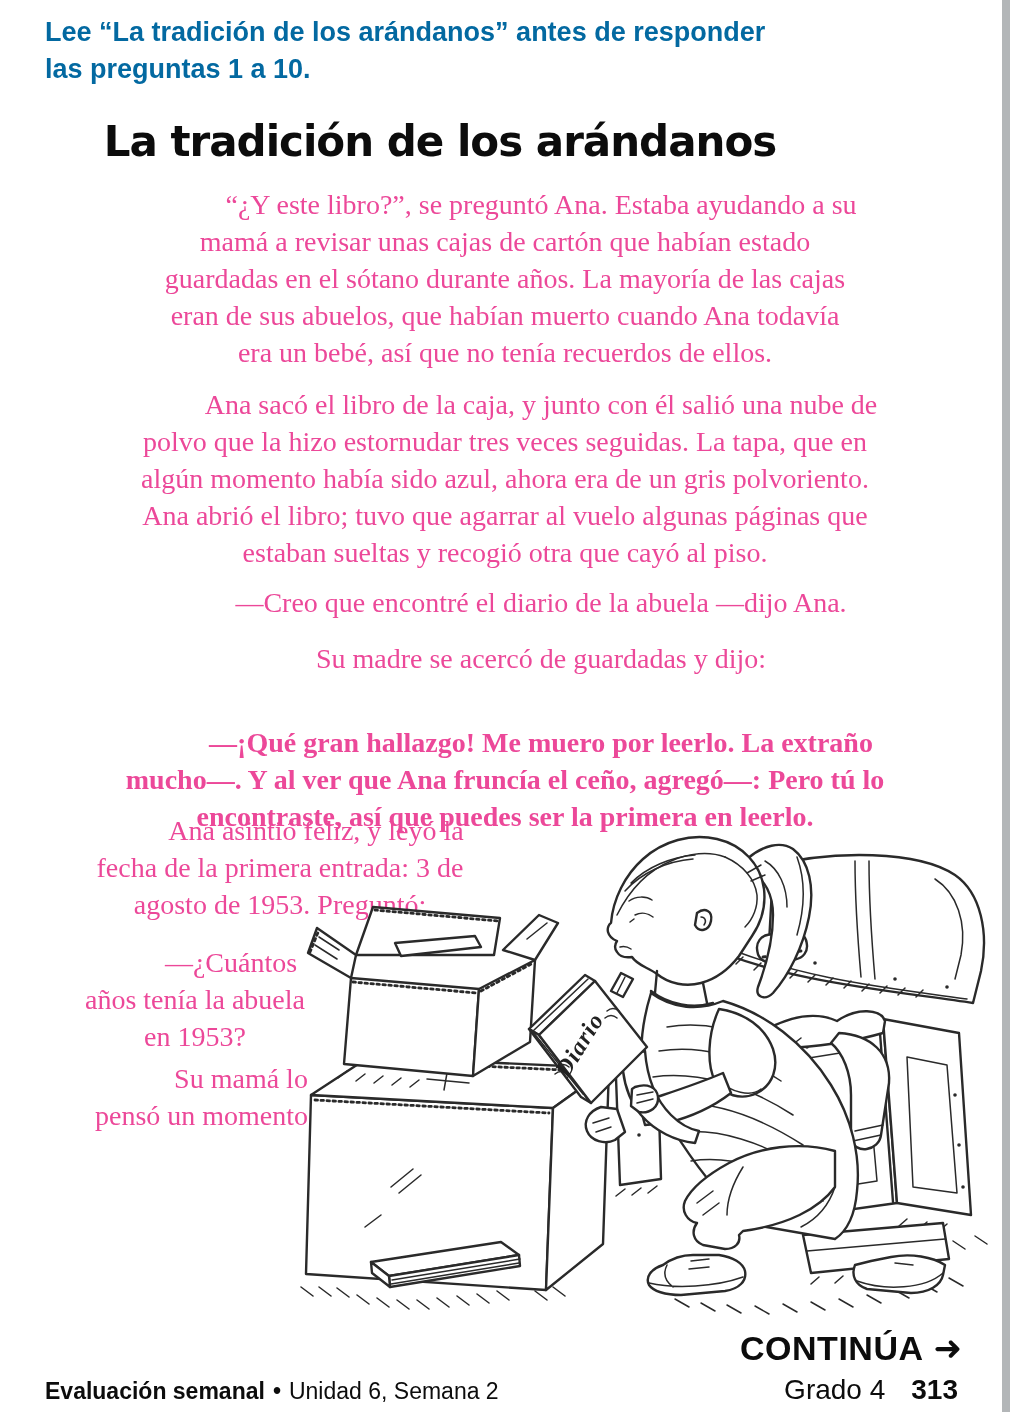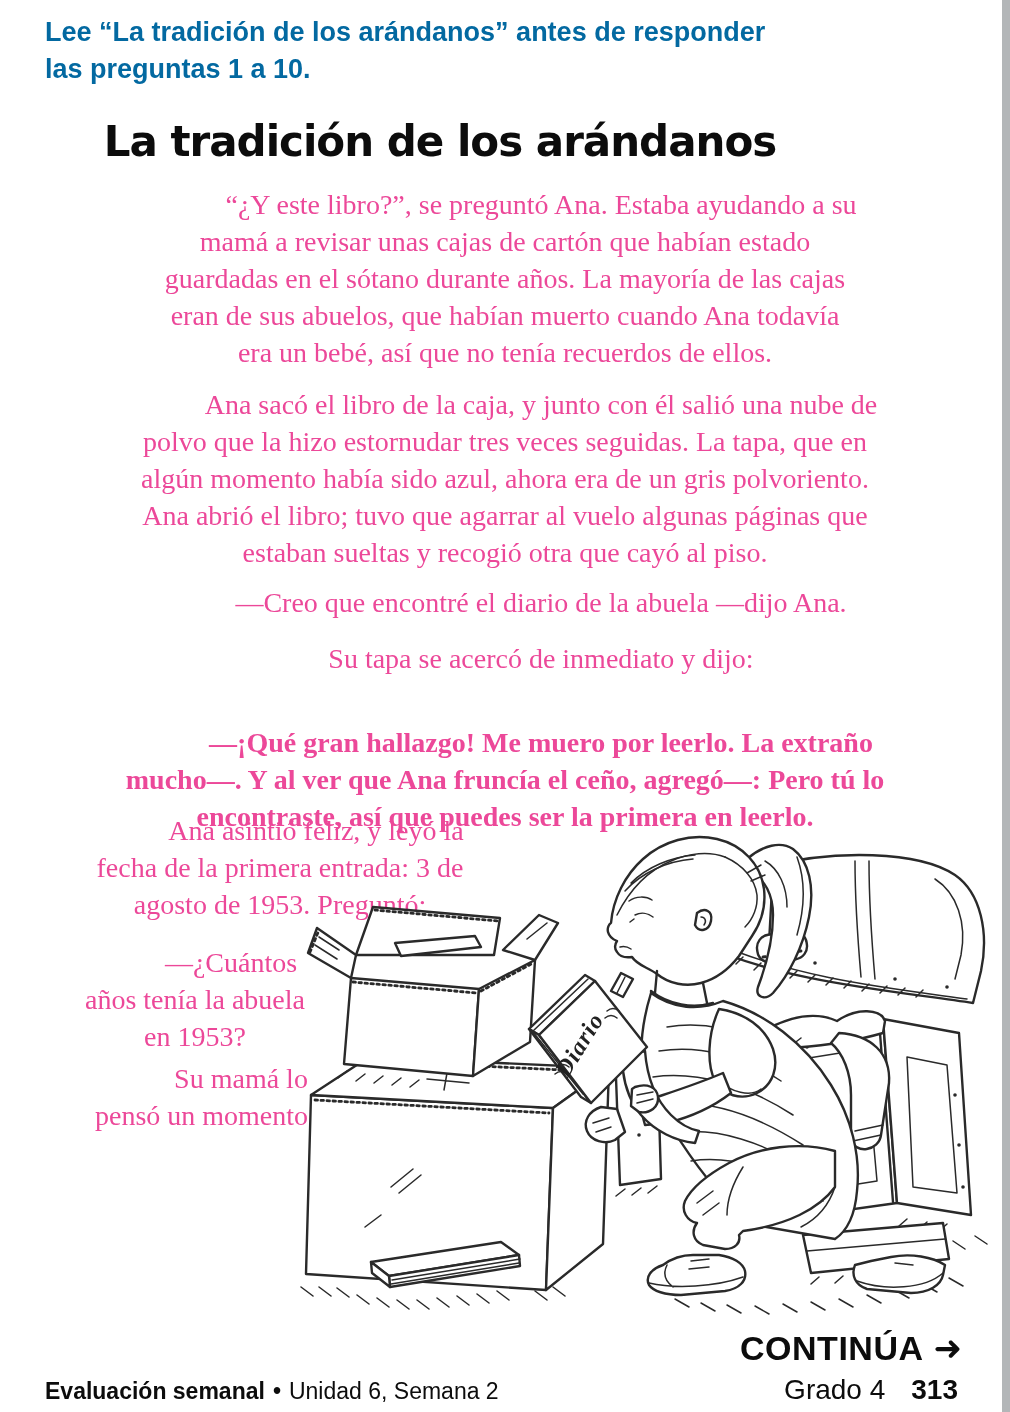--- a/index.html
+++ b/index.html
@@ -74,21 +74,21 @@
 mamá a revisar unas cajas de cartón que habían estado
 guardadas en el sótano durante años. La mayoría de las cajas
 eran de sus abuelos, que habían muerto cuando Ana todavía
 era un bebé, así que no tenía recuerdos de ellos.</div>
   <div id="p2" class="para">Ana sacó el libro de la caja, y junto con él salió una nube de
 polvo que la hizo estornudar tres veces seguidas. La tapa, que en
 algún momento había sido azul, ahora era de un gris polvoriento.
 Ana abrió el libro; tuvo que agarrar al vuelo algunas páginas que
 estaban sueltas y recogió otra que cayó al piso.</div>
   <div id="p3" class="para">—Creo que encontré el diario de la abuela —dijo Ana.</div>
-  <div id="p4" class="para">Su tapa se acercó de inmediato y dijo:</div>
+  <div id="p4" class="para">Su madre se acercó de guardadas y dijo:</div>
   <div id="p5" class="para">—¡Qué gran hallazgo! Me muero por leerlo. La extraño
 mucho—. Y al ver que Ana fruncía el ceño, agregó—: Pero tú lo
 encontraste, así que puedes ser la primera en leerlo.</div>
   <div id="p6" class="para">Ana asintió feliz, y leyó la
 fecha de la primera entrada: 3 de
 agosto de 1953. Preguntó:</div>
   <div id="p7" class="para">—¿Cuántos
 años tenía la abuela
 en 1953?</div>
   <div id="p8" class="para">Su mamá lo

